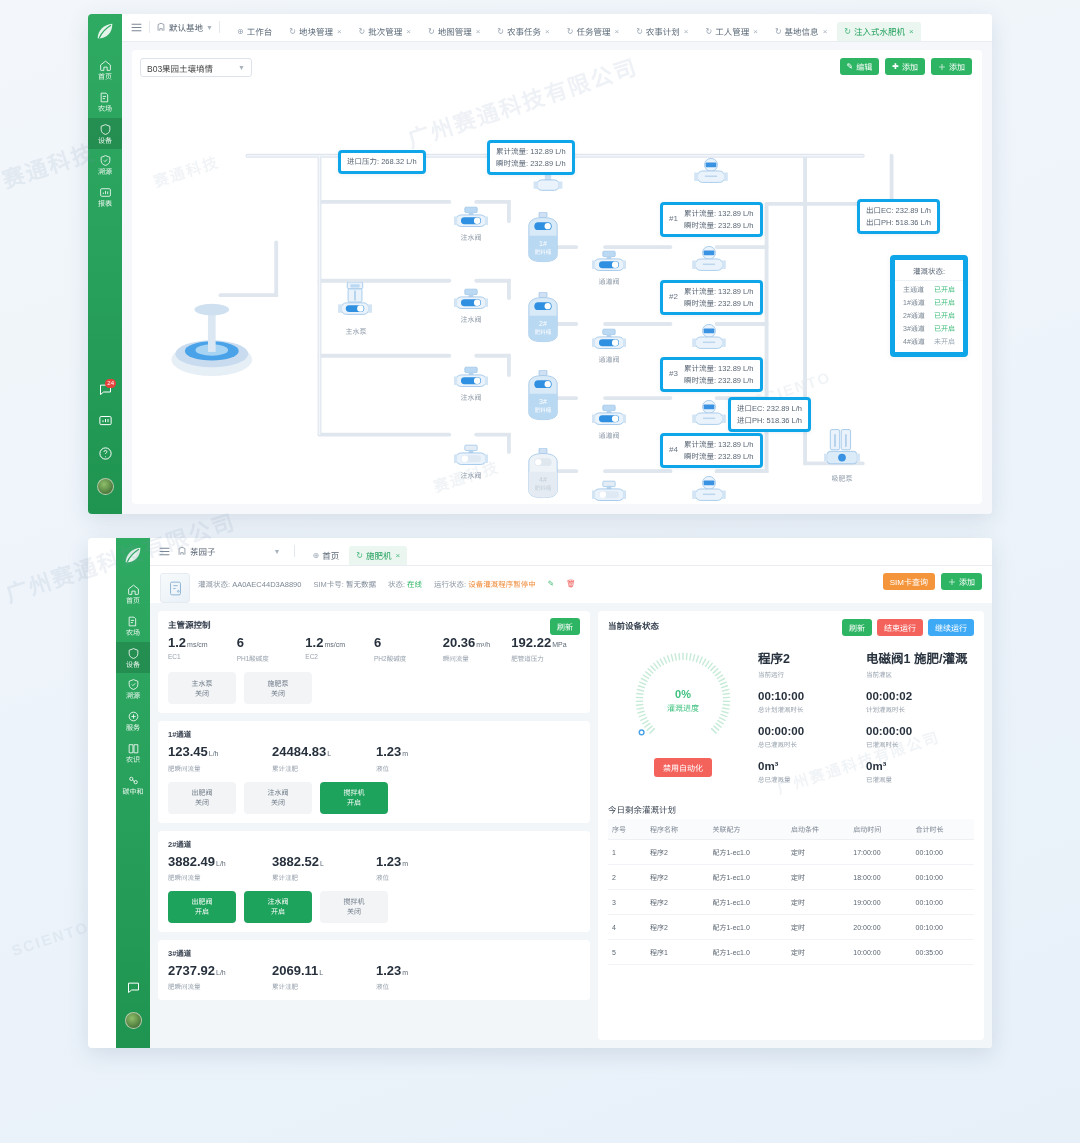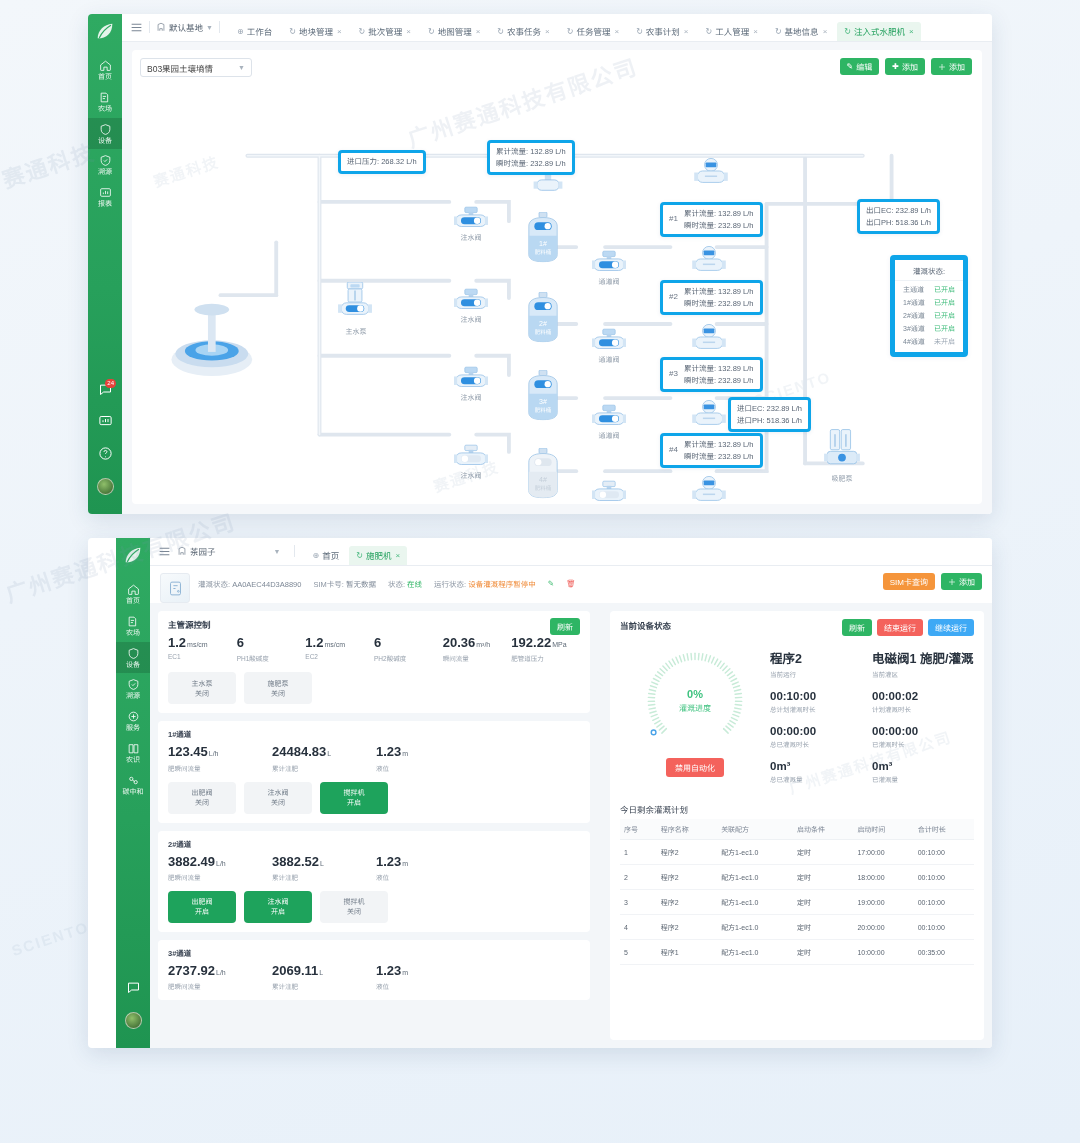--- a/index.html
+++ b/index.html
@@ -148,21 +148,21 @@
   .dev-sub .on { color: #2eb564; }
   .dev-sub .warn { color: #f08c3a; }
   .ic-edit { color: #2eb564; cursor:pointer;}
   .ic-del { color: #ef5b56; cursor:pointer;}
   .dev-actions { position: absolute; right: 0; top: 0; display: flex; gap: 6px;}
 
   .subtabs { display: flex; gap: 14px; padding: 8px 2px 0; font-size: 8.5px; color: #65707e; }
   .subtab { padding-bottom: 5px; cursor: pointer; border-bottom: 2px solid transparent; white-space: nowrap;}
   .subtab.active { color: #22a35e; border-bottom-color: #22a35e; font-weight: bold;}
 
-  .panes { flex: 1; display: flex; gap: 20px; padding: 8px; min-height: 0; }
+  .panes { flex: 1; display: flex; gap: 8px; padding: 8px; min-height: 0; }
   .pane-left { width: 432px; flex: 0 0 432px; display: flex; flex-direction: column; gap: 8px; overflow: hidden;}
   .pane-right { flex: 1; background: #fff; border-radius: 4px; padding: 8px 10px; overflow: hidden; position: relative;}
 
   .card { background: #fff; border-radius: 4px; padding: 7px 10px 9px; position: relative; }
   .card-title { font-size: 8.5px; color: #3b4553; font-weight: bold; margin-bottom: 6px;}
   .card-title.sm { font-size: 7.5px; }
   .metrics { display: flex; gap: 0; }
   .metric { min-width: 0; }
   .mv { font-size: 13px; color: #27313d; font-weight: bold; line-height: 1.1; white-space: nowrap;}
   .mv .u { font-size: 7px; font-weight: normal; color: #5f6b78; margin-left: 1px;}

